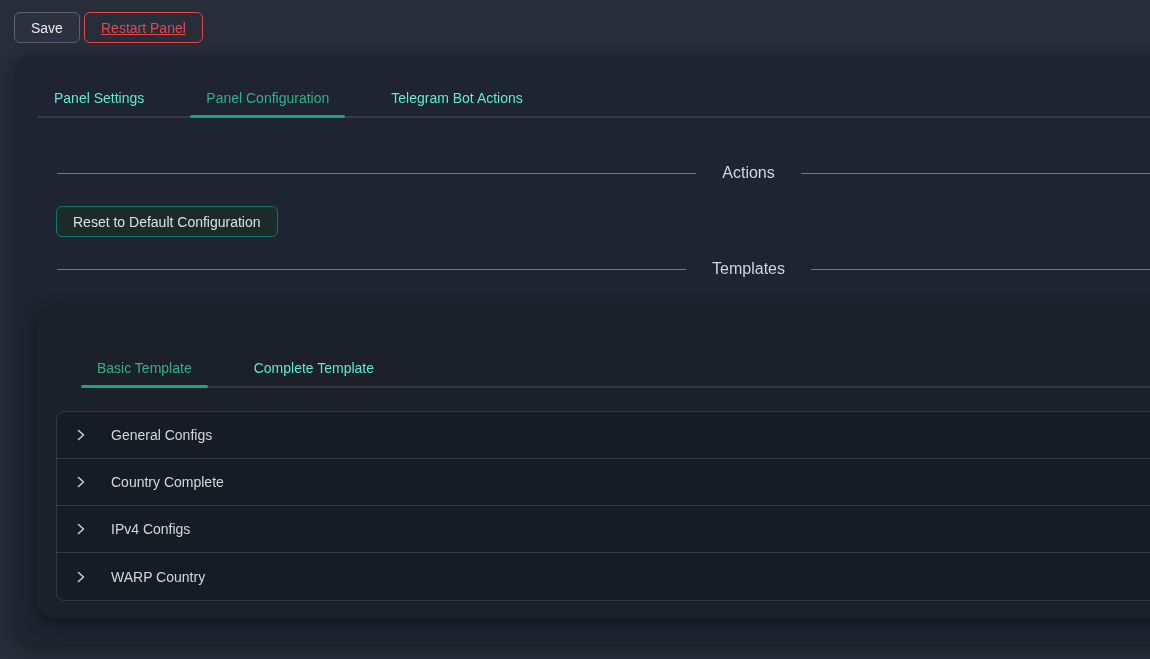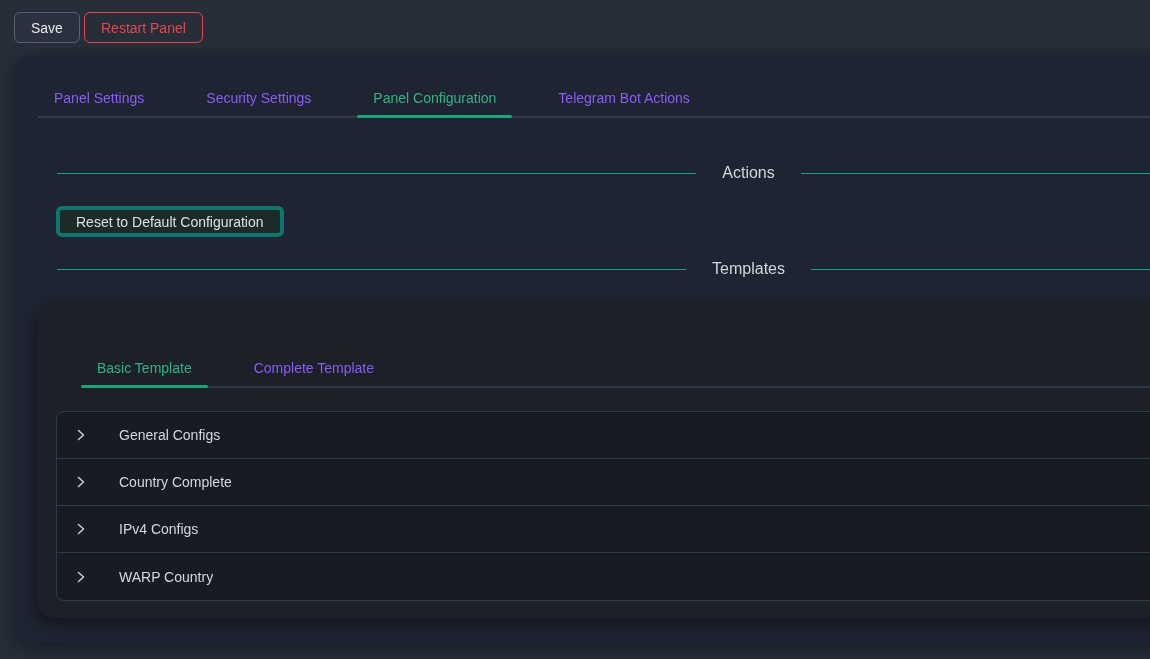--- a/index.html
+++ b/index.html
@@ -34,20 +34,21 @@
     border: 1px solid #5a6272;
     color: #e6e9ec;
   }
   .btn-restart {
     position: absolute;
     left: 84px;
     top: 12px;
     background: transparent;
     border: 1px solid #e4484b;
     color: #e4484b;
+    text-decoration: underline;
   }
 
   
   .main-card {
     position: absolute;
     left: 14px;
     top: 55px;
     width: 1450px;
     height: 588px;
     background: #1e2431;
@@ -60,21 +61,21 @@
     display: flex;
     gap: 30px;
     height: 38px;
   }
   .tab {
     position: relative;
     display: flex;
     align-items: center;
     padding: 0 16px;
     font-size: 14px;
-    color: #8b5cf6;
+    color: #5eead4;
     cursor: pointer;
     white-space: nowrap;
   }
   .tab.active { color: #31b289; }
   .tab.active::after {
     content: "";
     position: absolute;
     left: 0; right: 0; bottom: -2px;
     height: 3px;
     background: #18a57e;
@@ -108,21 +109,21 @@
   }
   .divider-actions   { top: 108px; }
   .divider-templates { top: 204px; }
 
   
   .btn-reset {
     position: absolute;
     left: 42px;
     top: 151px;
     background: #1d2b28;
-    border: 4px solid #0f766e;
+    border: 1px solid #0f766e;
     color: #dce0e4;
   }
 
   
   .inner-card {
     position: absolute;
     left: 23px;
     top: 250px;
     width: 1430px;
     height: 313px;
@@ -159,38 +160,37 @@
   }
   .collapse-item:last-child { border-bottom: none; }
   .chev {
     display: inline-flex;
     width: 12px;
     height: 12px;
     color: #c8ccd2;
   }
   .chev svg { width: 12px; height: 12px; }
   .collapse-label {
-    margin-left: 32px;
+    margin-left: 24px;
     font-size: 14px;
     color: #d4d8dd;
   }
 </style>
 </head>
 <body>
 
 <div class="stage">
 
   <button class="btn btn-save">Save</button>
   <button class="btn btn-restart">Restart Panel</button>
 
   <div class="main-card">
 
     <div class="tabs main-tabs">
       <div class="tab">Panel Settings</div>
-      <div class="tab">Security Settings</div>
       <div class="tab active">Panel Configuration</div>
       <div class="tab">Telegram Bot Actions</div>
     </div>
 
     <div class="divider divider-actions">
       <span>Actions</span>
     </div>
 
     <button class="btn btn-reset">Reset to Default Configuration</button>
 

